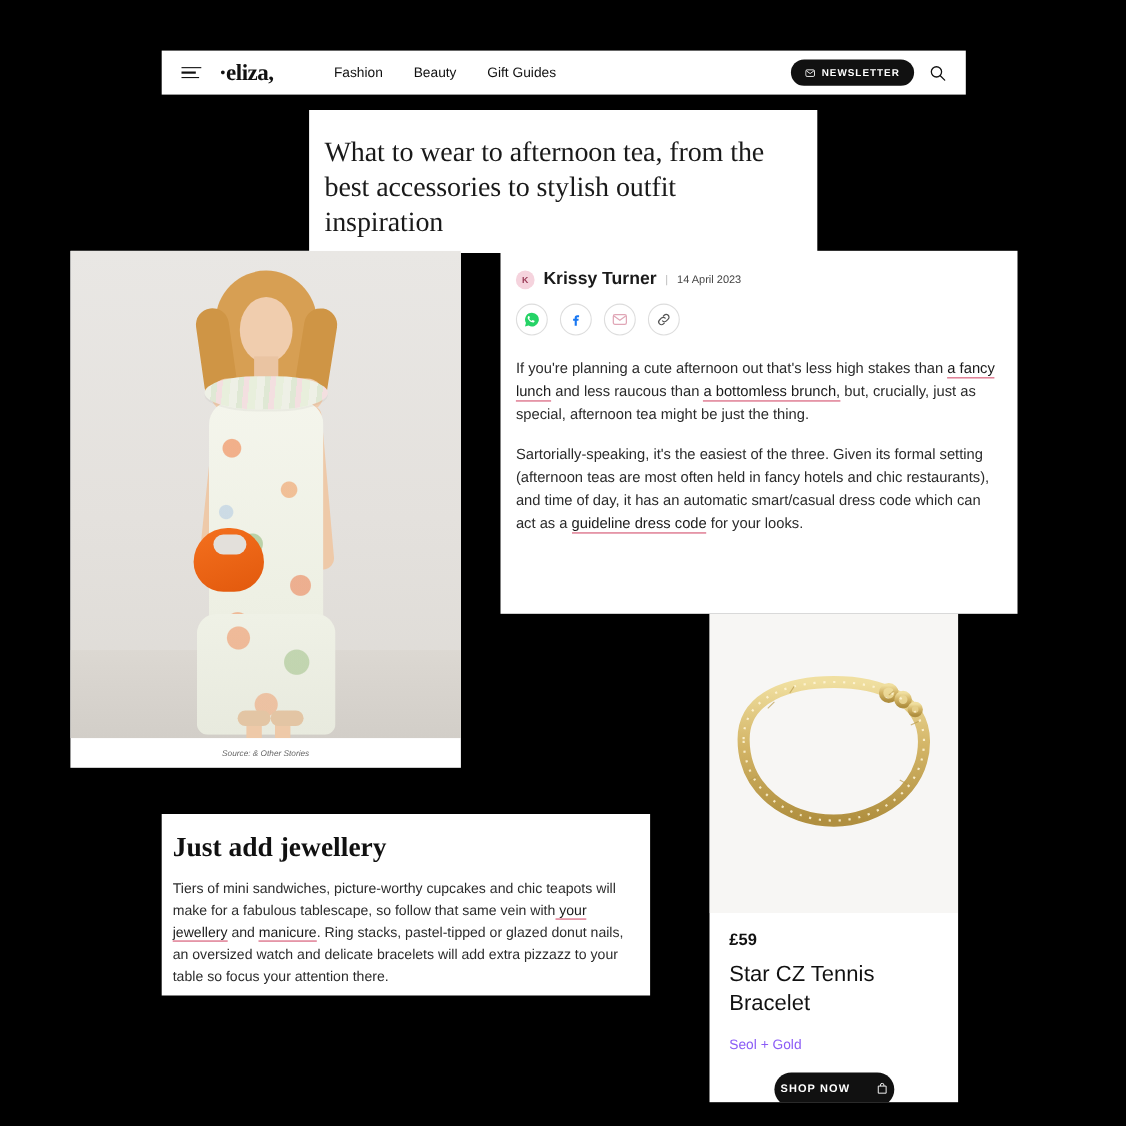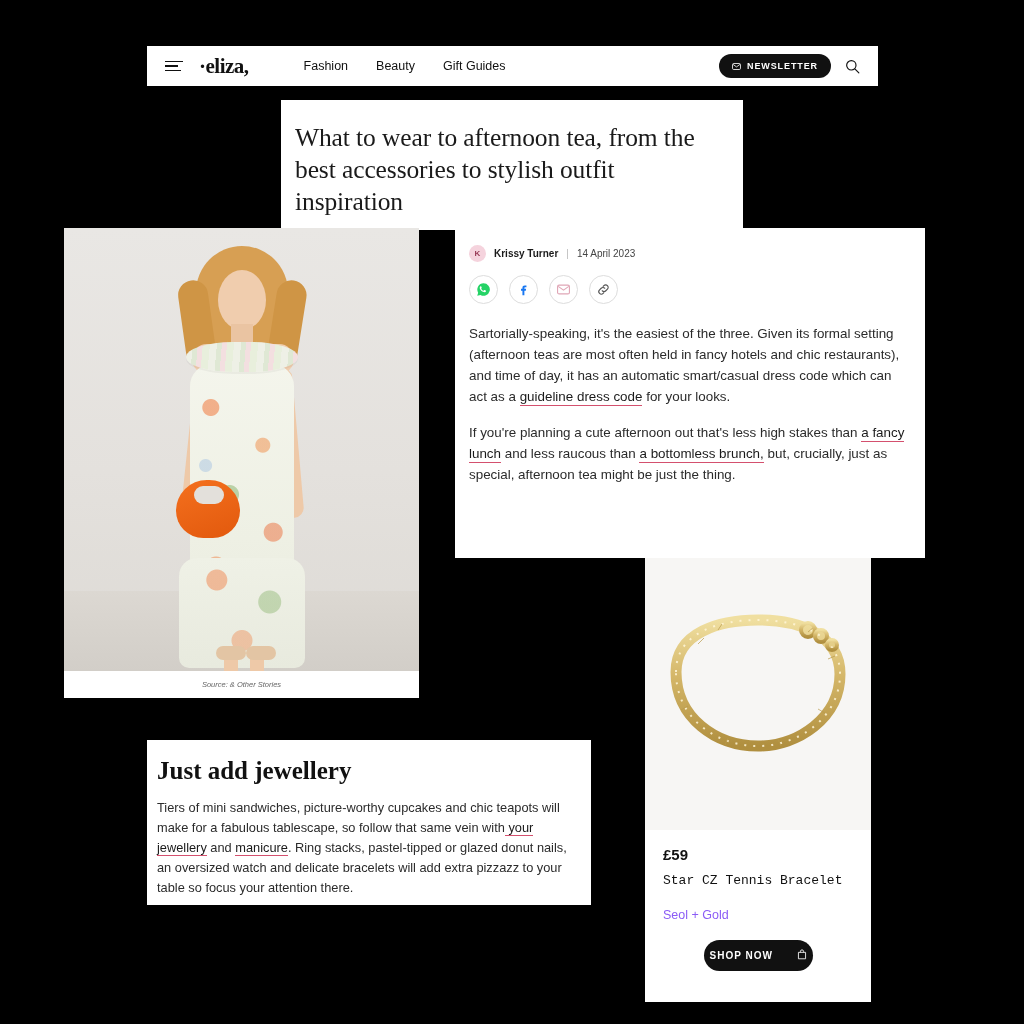--- a/index.html
+++ b/index.html
@@ -152,21 +152,21 @@
     background: #fff;
     padding: 17px 20px 0 14px;
   }
   .byline { display: flex; align-items: center; gap: 8px; }
   .avatar {
     width: 17px; height: 17px; border-radius: 50%;
     background: #f5d3dd; color: #9a3b57;
     font-size: 8px; font-weight: bold;
     display: flex; align-items: center; justify-content: center;
   }
-  .byline-name { font-size: 10px; font-weight: bold; color: #1a1a1a; }
+  .byline-name { font-size: 16px; font-weight: bold; color: #1a1a1a; }
   .byline-sep { color: #bbb; font-size: 10px; }
   .byline-date { font-size: 10px; color: #444; }
   .share-row { display: flex; gap: 11px; margin-top: 13px; }
   .share-btn {
     width: 29px; height: 29px; border-radius: 50%;
     border: 1px solid #ddd; background: #fff;
     display: flex; align-items: center; justify-content: center;
     cursor: pointer;
   }
   .body-text {
@@ -207,21 +207,21 @@
     position: relative;
     height: 272px; background: #f7f6f4; overflow: hidden;
   }
   .bracelet {
     position: absolute; left: 50%; top: 50%;
     transform: translate(-50%,-50%);
     width: 200px; height: 160px;
   }
   .product-info { padding: 16px 18px 0 18px; }
   .price { font-size: 15px; font-weight: bold; color: #111; margin: 0 0 10px 0; }
-  .pname { font-size: 13px; color: #111; margin: 0 0 18px 0; line-height: 1.3; font-family: Liberation Mono, monospace; }
+  .pname { font-size: 20px; color: #111; margin: 0 0 18px 0; line-height: 1.3; }
   .pbrand { font-size: 12.5px; color: #8b5cf6; margin: 0 0 18px 0; }
   .shop-btn {
     margin: 0 auto; display: flex; align-items: center; justify-content: space-between; gap: 7px;
     width: 109px; height: 31px; border-radius: 16px;
     background: #111; color: #fff; border: none;
     font-size: 10px; letter-spacing: 1px; font-weight: bold;
     cursor: pointer;
   }
 </style>
 </head>
@@ -321,24 +321,24 @@
       <div class="share-btn">
         <svg width="15" height="15" viewBox="0 0 24 24">
             <path d="M10 14a4 4 0 0 0 5.7 0l2.6-2.6a4 4 0 1 0-5.7-5.7l-1.2 1.2" fill="none" stroke="#555" stroke-width="1.8" stroke-linecap="round"></path>
             <path d="M14 10a4 4 0 0 0-5.7 0l-2.6 2.6a4 4 0 1 0 5.7 5.7l1.2-1.2" fill="none" stroke="#555" stroke-width="1.8" stroke-linecap="round"></path>
           </svg>
       </div>
     </div>
 
     <div class="body-text">
       <p>
-        <span>Sartorially-speaking, it's the easiest of the three. Given its formal setting (afternoon teas are most often held in fancy hotels and chic restaurants), and time of day, it has an automatic smart/casual dress code which can act as a </span><a href="#">guideline dress code</a><span> for your looks.</span>
+        <span>If you're planning a cute afternoon out that's less high stakes than </span><a href="#">a fancy lunch</a><span> and less raucous than </span><a href="#">a bottomless brunch,</a><span> but, crucially, just as special, afternoon tea might be just the thing.</span>
       </p>
       <p>
-        <span>If you're planning a cute afternoon out that's less high stakes than </span><a href="#">a fancy lunch</a><span> and less raucous than </span><a href="#">a bottomless brunch,</a><span> but, crucially, just as special, afternoon tea might be just the thing.</span>
+        <span>Sartorially-speaking, it's the easiest of the three. Given its formal setting (afternoon teas are most often held in fancy hotels and chic restaurants), and time of day, it has an automatic smart/casual dress code which can act as a </span><a href="#">guideline dress code</a><span> for your looks.</span>
       </p>
     </div>
   </div>
 
   <div class="jewel-card">
     <h2>Just add jewellery</h2>
     <p>
       <span>Tiers of mini sandwiches, picture-worthy cupcakes and chic teapots will make for a fabulous tablescape, so follow that same vein with</span><a href="#"> your jewellery</a><span> and </span><a href="#">manicure</a><span>. Ring stacks, pastel-tipped or glazed donut nails, an oversized watch and delicate bracelets will add extra pizzazz to your table so focus your attention there.</span>
     </p>
   </div>

